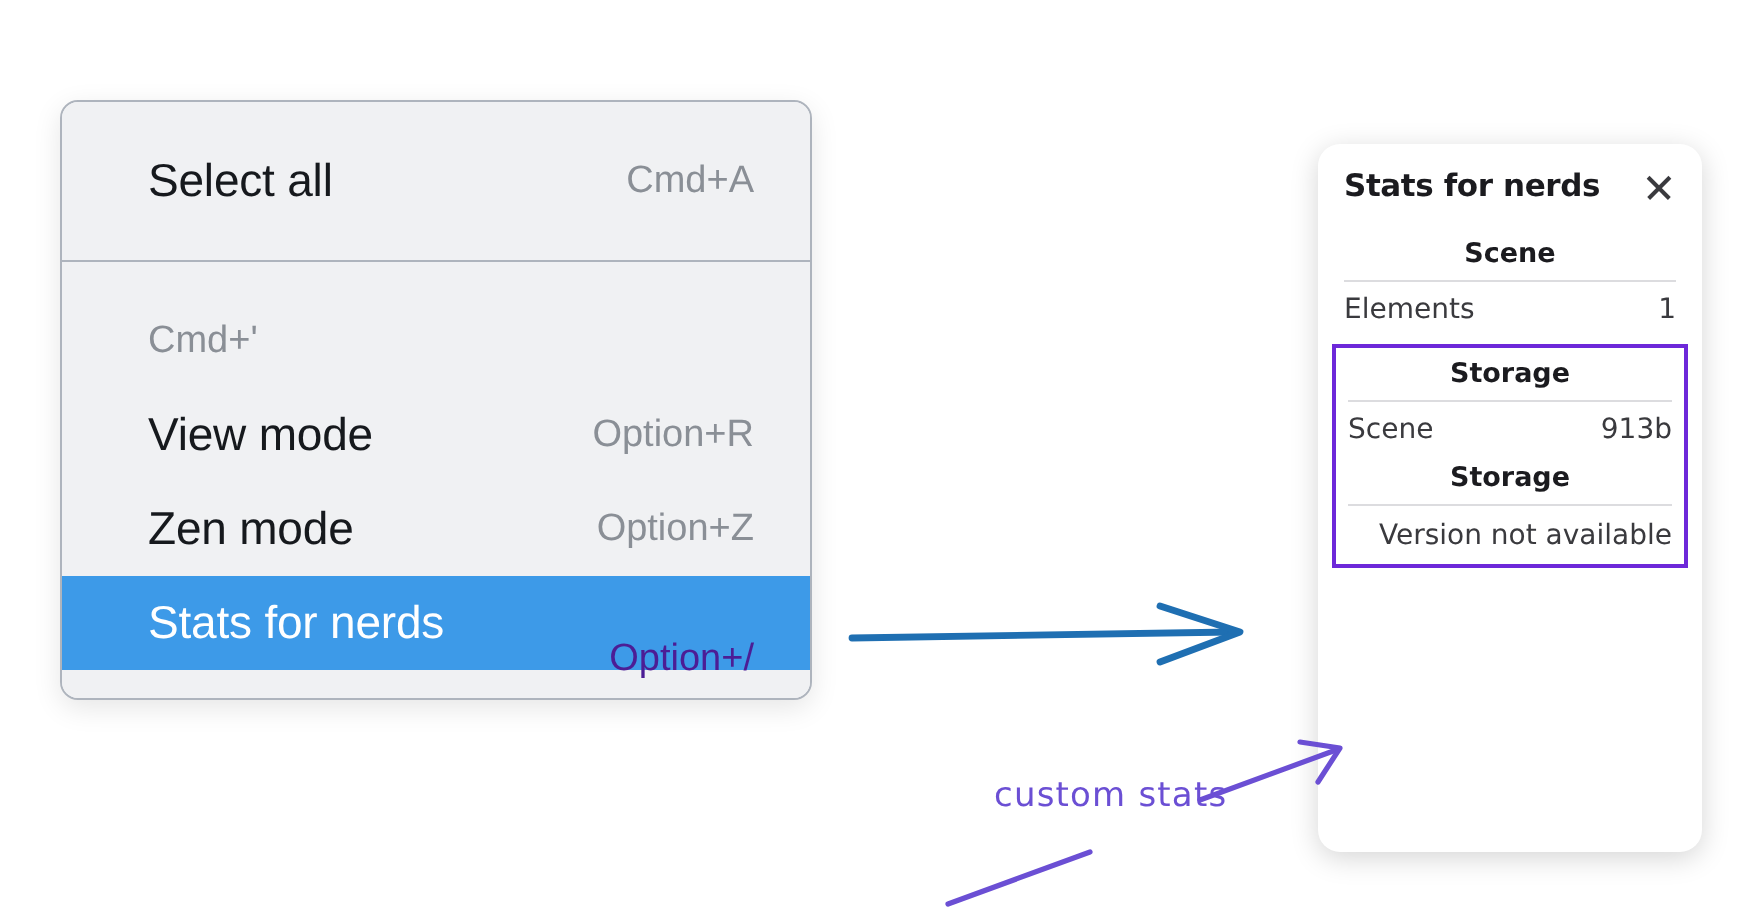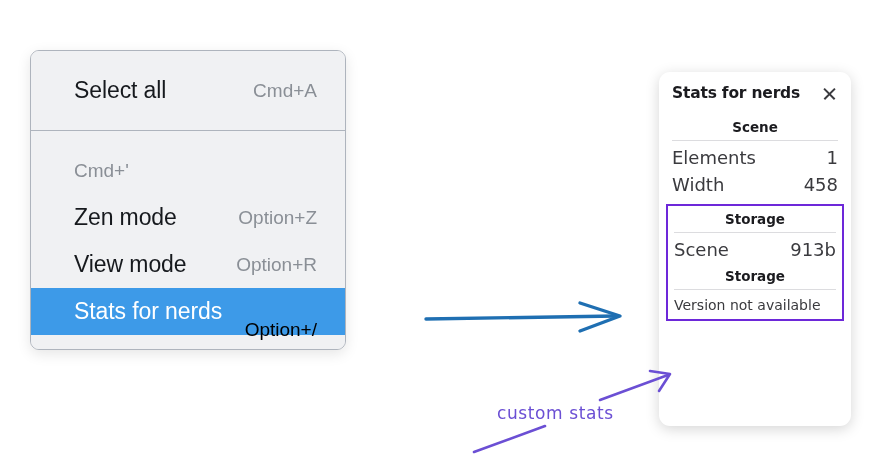--- a/index.html
+++ b/index.html
@@ -14,21 +14,21 @@
     overflow: hidden;
     font-family: "Liberation Sans", sans-serif;
     -webkit-font-smoothing: antialiased;
   }
 
   
   #context-menu {
     position: absolute;
     left: 30px;
     top: 50px;
-    width: 316px;
+    width: 376px;
     height: 300px;
     background: #f0f1f3;
     border: 1px solid #aeb4bd;
     border-radius: 9px;
     box-shadow: 0 4px 14px rgba(0,0,0,0.10);
     box-sizing: border-box;
     overflow: hidden;
   }
   .menu-section { background: #f0f1f3; }
   .menu-separator {
@@ -55,21 +55,21 @@
   }
   .menu-item .shortcut {
     font-size: 19px;
     color: #8a8f96;
     white-space: nowrap;
   }
   .menu-item.selected {
     background: #3d9ae8;
   }
   .menu-item.selected .label { color: #ffffff; }
-  .menu-item.selected .shortcut { color: #000000; margin-top: 37px; }
+  .menu-item.selected .shortcut { color: #4c1d95; margin-top: 37px; }
 
   
   #stats-panel {
     position: absolute;
     left: 659px;
     top: 72px;
     width: 192px;
     height: 354px;
     background: #ffffff;
     border-radius: 11px;
@@ -126,44 +126,45 @@
   }
   .sec-rule {
     height: 1px;
     background: #dcdcdf;
     margin: 0 0 3px 0;
   }
   .stat-row {
     display: flex;
     justify-content: space-between;
     align-items: baseline;
-    font-size: 18px;
+    font-size: 14px;
     color: #3a3a3e;
     padding: 3px 0;
   }
   .stat-row .k { white-space: nowrap; }
   .stat-row .v { white-space: nowrap; }
   .version-text {
     font-size: 14px;
     color: #3a3a3e;
     padding: 4px 0 2px 0;
     white-space: nowrap;
+    text-align: right;
   }
 
   
   #annotations {
     position: absolute;
     left: 0; top: 0;
     width: 873px; height: 461px;
     pointer-events: none;
   }
   .hand-label {
     position: absolute;
     left: 497px;
-    top: 403px;
+    top: 388px;
     font-family: "DejaVu Sans", sans-serif;
     font-size: 17px;
     color: #6b4fd4;
     letter-spacing: 0.6px;
     white-space: nowrap;
   }
 </style>
 </head>
 <body>
 
@@ -179,26 +180,26 @@
   </div>
 
   <div class="menu-separator"></div>
 
   <div class="menu-section">
     <div class="menu-pad-top"></div>
     <div class="menu-item">
       <span class="shortcut">Cmd+'</span>
     </div>
     <div class="menu-item">
+      <span class="label">View mode</span>
+      <span class="shortcut">Option+R</span>
+    </div>
+    <div class="menu-item">
       <span class="label">Zen mode</span>
       <span class="shortcut">Option+Z</span>
-    </div>
-    <div class="menu-item">
-      <span class="label">View mode</span>
-      <span class="shortcut">Option+R</span>
     </div>
     <div class="menu-item selected">
       <span class="label">Stats for nerds</span>
       <span class="shortcut">Option+/</span>
     </div>
     <div class="menu-pad-bottom"></div>
   </div>
 
 </div>
 
@@ -209,24 +210,20 @@
     <span class="close-icon"></span>
   </div>
 
   <div class="stats-box">
     <div class="sec-header">Scene</div>
     <div class="sec-rule"></div>
     <div class="stat-row">
       <span class="k">Elements</span>
       <span class="v">1</span>
     </div>
-    <div class="stat-row">
-      <span class="k">Width</span>
-      <span class="v">458</span>
-    </div>
   </div>
 
   <div class="stats-box outlined">
     <div class="sec-header">Storage</div>
     <div class="sec-rule"></div>
     <div class="stat-row">
       <span class="k">Scene</span>
       <span class="v">913b</span>
     </div>
     <div class="sec-header">Storage</div>

